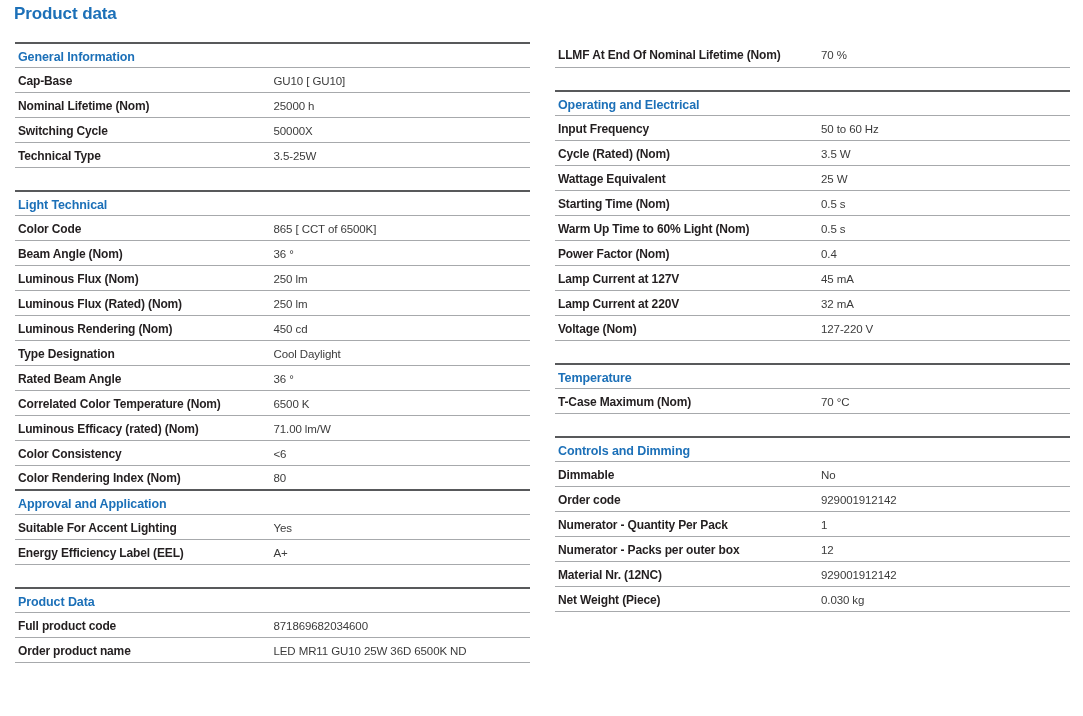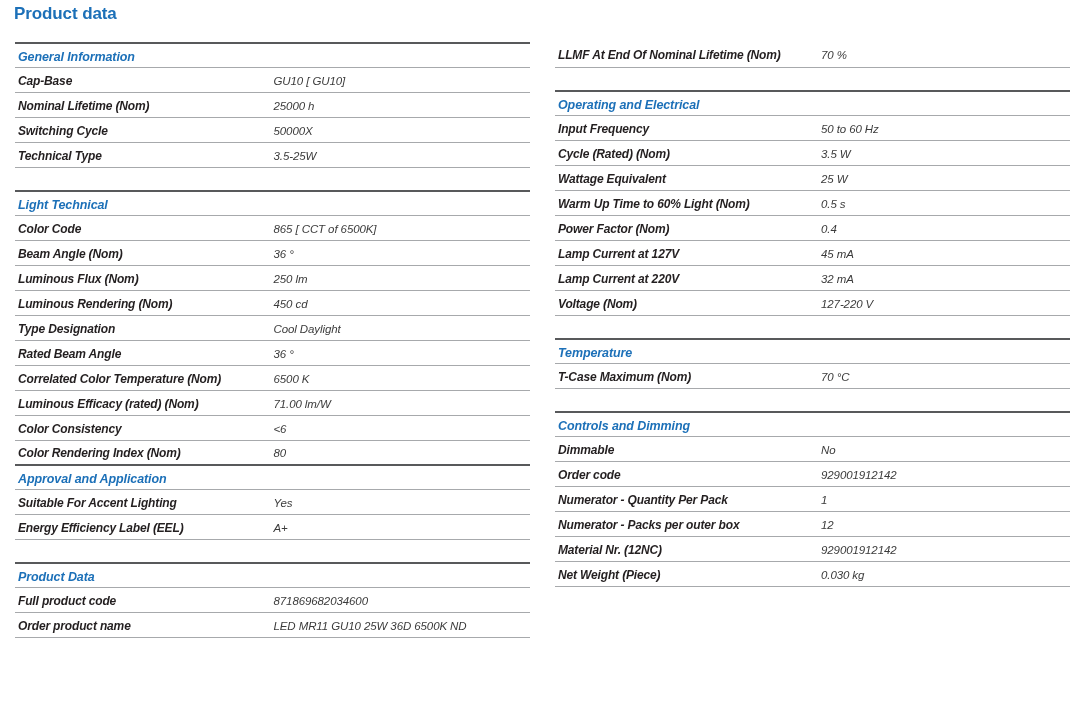--- a/index.html
+++ b/index.html
@@ -28,21 +28,20 @@
   }
 
   .columns {
     position: absolute;
     left: 0;
     top: 42px;
     width: 1083px;
     display: flex;
     gap: 25px;
     padding: 0 15px;
-    font-style: italic;
   }
 
   .col {
     width: 515px;
     flex: 0 0 515px;
   }
 
   table.spec {
     width: 100%;
     border-collapse: collapse;
@@ -144,20 +143,24 @@
           </tr>
           <tr class="data-row">
             <td class="label-cell"><span class="row-label">Beam Angle (Nom)</span></td>
             <td class="value-cell"><span class="row-value">36 °</span></td>
           </tr>
           <tr class="data-row">
             <td class="label-cell"><span class="row-label">Luminous Flux (Nom)</span></td>
             <td class="value-cell"><span class="row-value">250 lm</span></td>
           </tr>
           <tr class="data-row">
+            <td class="label-cell"><span class="row-label">Luminous Flux (Rated) (Nom)</span></td>
+            <td class="value-cell"><span class="row-value">250 lm</span></td>
+          </tr>
+          <tr class="data-row">
             <td class="label-cell"><span class="row-label">Luminous Rendering (Nom)</span></td>
             <td class="value-cell"><span class="row-value">450 cd</span></td>
           </tr>
           <tr class="data-row">
             <td class="label-cell"><span class="row-label">Type Designation</span></td>
             <td class="value-cell"><span class="row-value">Cool Daylight</span></td>
           </tr>
           <tr class="data-row">
             <td class="label-cell"><span class="row-label">Rated Beam Angle</span></td>
             <td class="value-cell"><span class="row-value">36 °</span></td>
@@ -225,20 +228,24 @@
           </tr>
           <tr class="data-row">
             <td class="label-cell"><span class="row-label">Cycle (Rated) (Nom)</span></td>
             <td class="value-cell"><span class="row-value">3.5 W</span></td>
           </tr>
           <tr class="data-row">
             <td class="label-cell"><span class="row-label">Wattage Equivalent</span></td>
             <td class="value-cell"><span class="row-value">25 W</span></td>
           </tr>
           <tr class="data-row">
+            <td class="label-cell"><span class="row-label">Starting Time (Nom)</span></td>
+            <td class="value-cell"><span class="row-value">0.5 s</span></td>
+          </tr>
+          <tr class="data-row">
             <td class="label-cell"><span class="row-label">Warm Up Time to 60% Light (Nom)</span></td>
             <td class="value-cell"><span class="row-value">0.5 s</span></td>
           </tr>
           <tr class="data-row">
             <td class="label-cell"><span class="row-label">Power Factor (Nom)</span></td>
             <td class="value-cell"><span class="row-value">0.4</span></td>
           </tr>
           <tr class="data-row">
             <td class="label-cell"><span class="row-label">Lamp Current at 127V</span></td>
             <td class="value-cell"><span class="row-value">45 mA</span></td>

